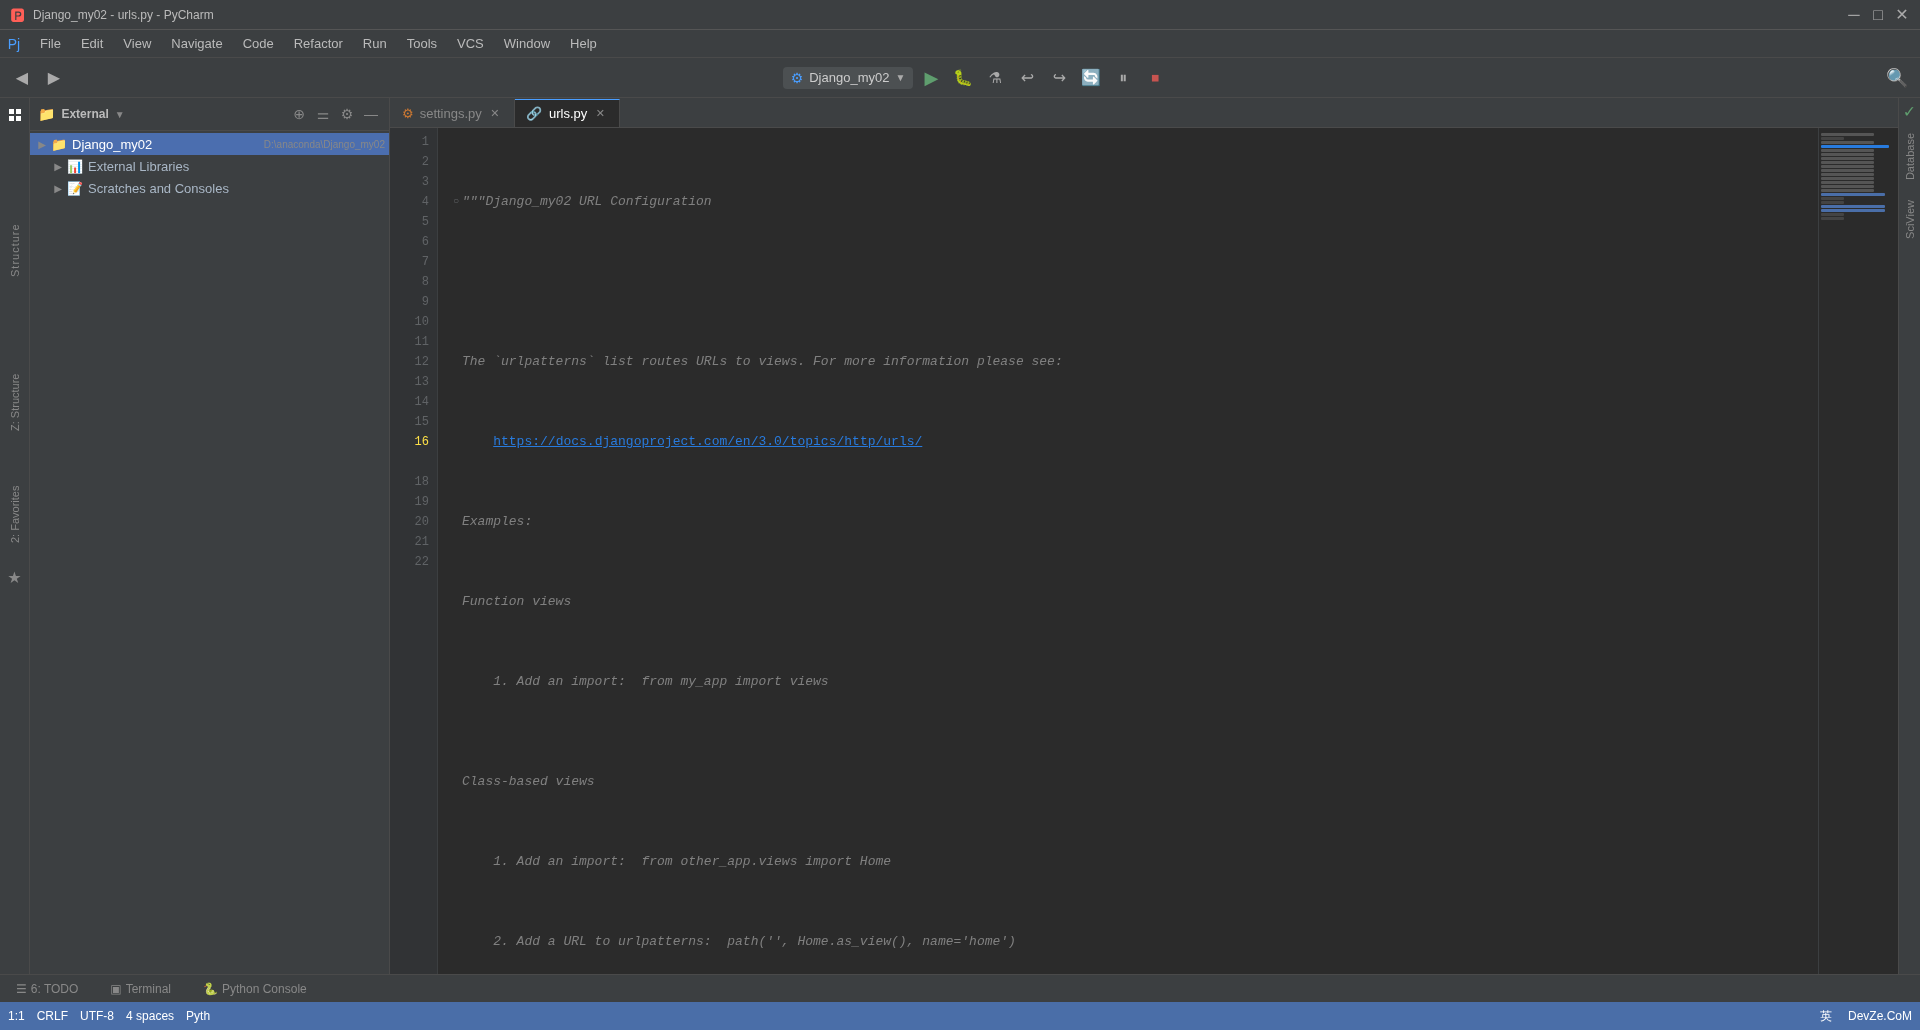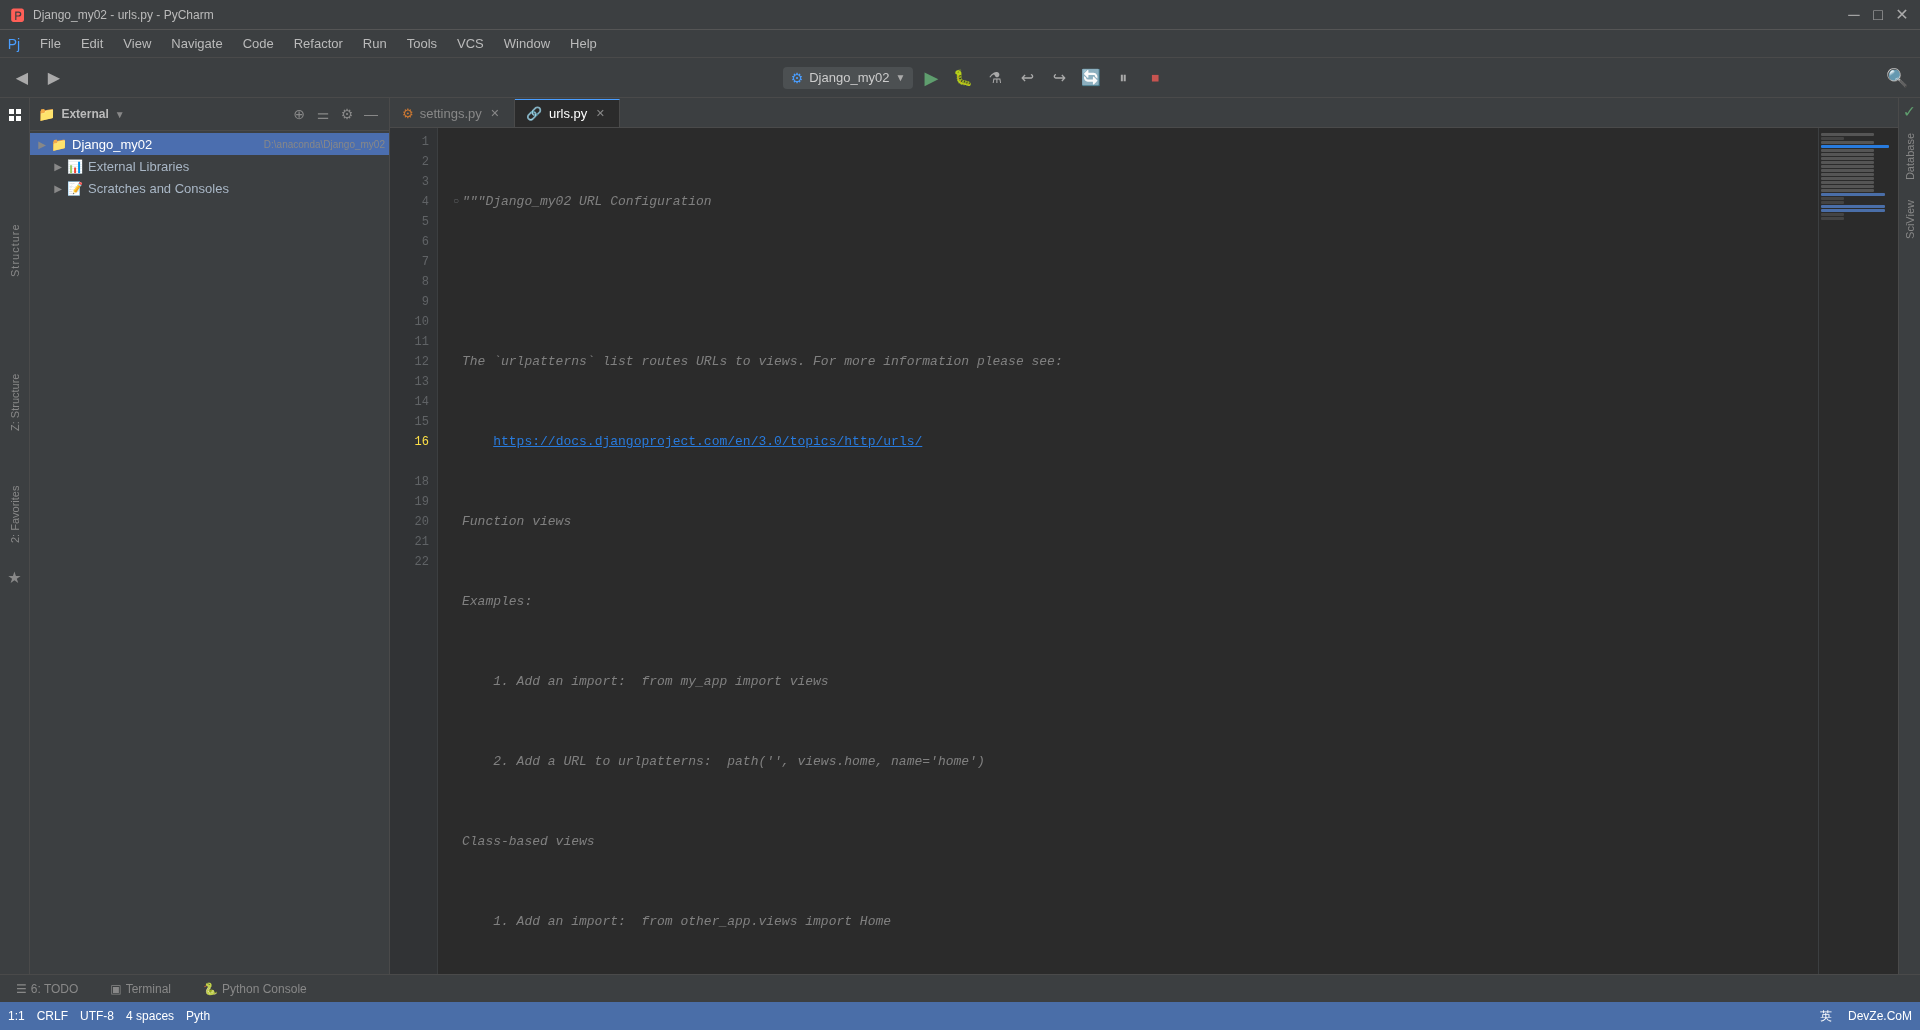--- a/index.html
+++ b/index.html
@@ -443,37 +443,33 @@
           <span class="c-comment">The `urlpatterns` list routes URLs to views. For more information please see:</span>
         </div>
         
         <div class="code-line">
           <span class="fold-gutter">&nbsp;</span>
           <span class="c-comment">    </span><span class="c-link">https://docs.djangoproject.com/en/3.0/topics/http/urls/</span>
         </div>
         
         <div class="code-line">
           <span class="fold-gutter">&nbsp;</span>
+          <span class="c-comment">Examples:</span>
+        </div>
+        
+        <div class="code-line">
+          <span class="fold-gutter">&nbsp;</span>
           <span class="c-comment">Function views</span>
         </div>
         
         <div class="code-line">
           <span class="fold-gutter">&nbsp;</span>
-          <span class="c-comment">Examples:</span>
-        </div>
-        
-        <div class="code-line">
-          <span class="fold-gutter">&nbsp;</span>
           <span class="c-comment">    1. Add an import:  from my_app import views</span>
         </div>
         
-        <div class="code-line">
-          <span class="fold-gutter">&nbsp;</span>
-          <span class="c-comment">    2. Add a URL to urlpatterns:  path('', views.home, name='home')</span>
-        </div>
         
         <div class="code-line">
           <span class="fold-gutter">&nbsp;</span>
           <span class="c-comment">Class-based views</span>
         </div>
         
         <div class="code-line">
           <span class="fold-gutter">&nbsp;</span>
           <span class="c-comment">    1. Add an import:  from other_app.views import Home</span>
         </div>

